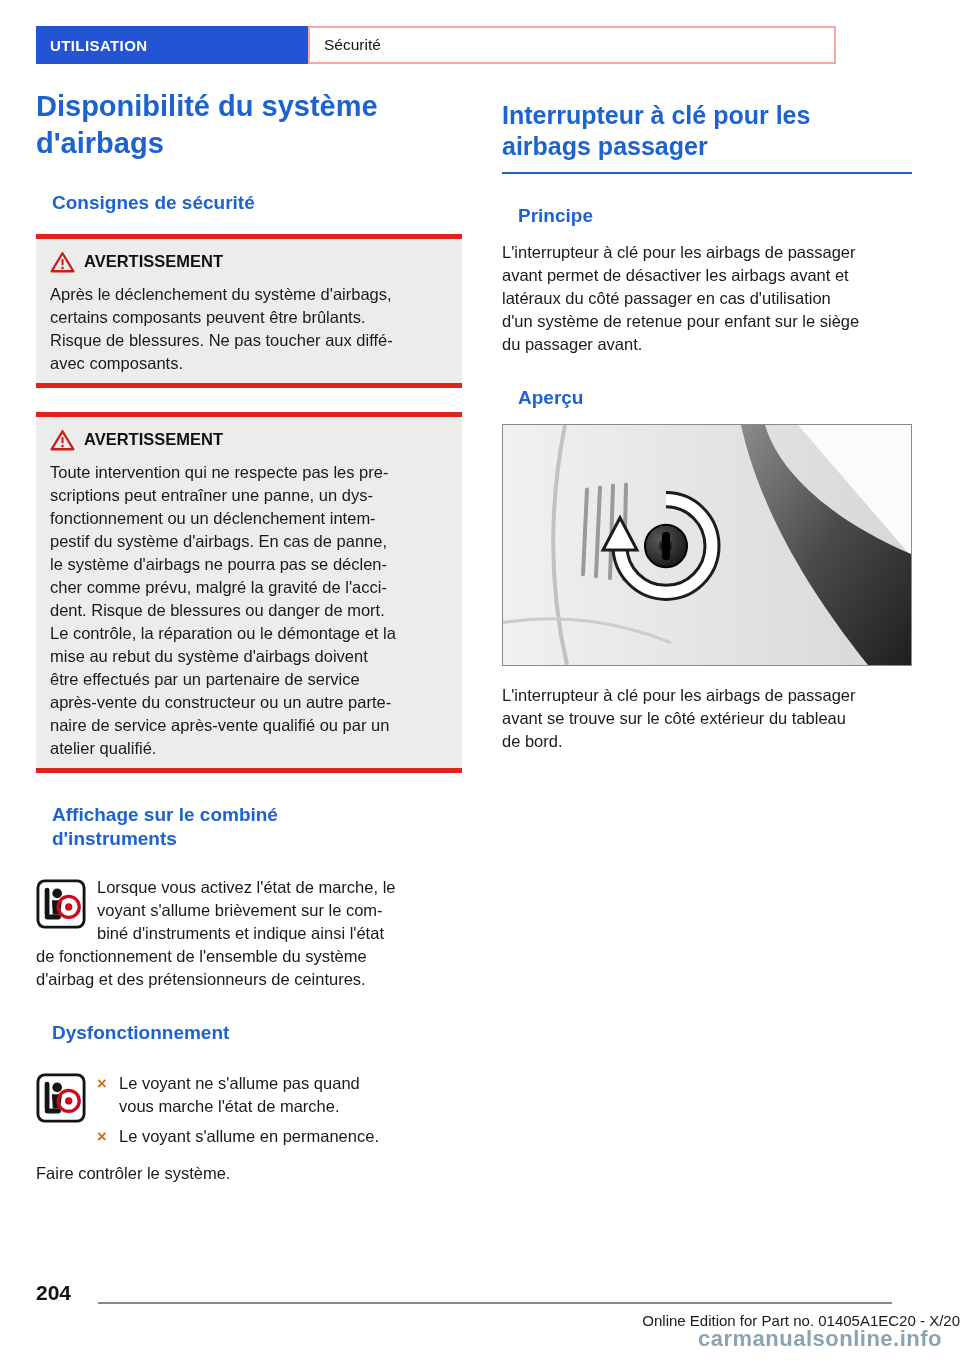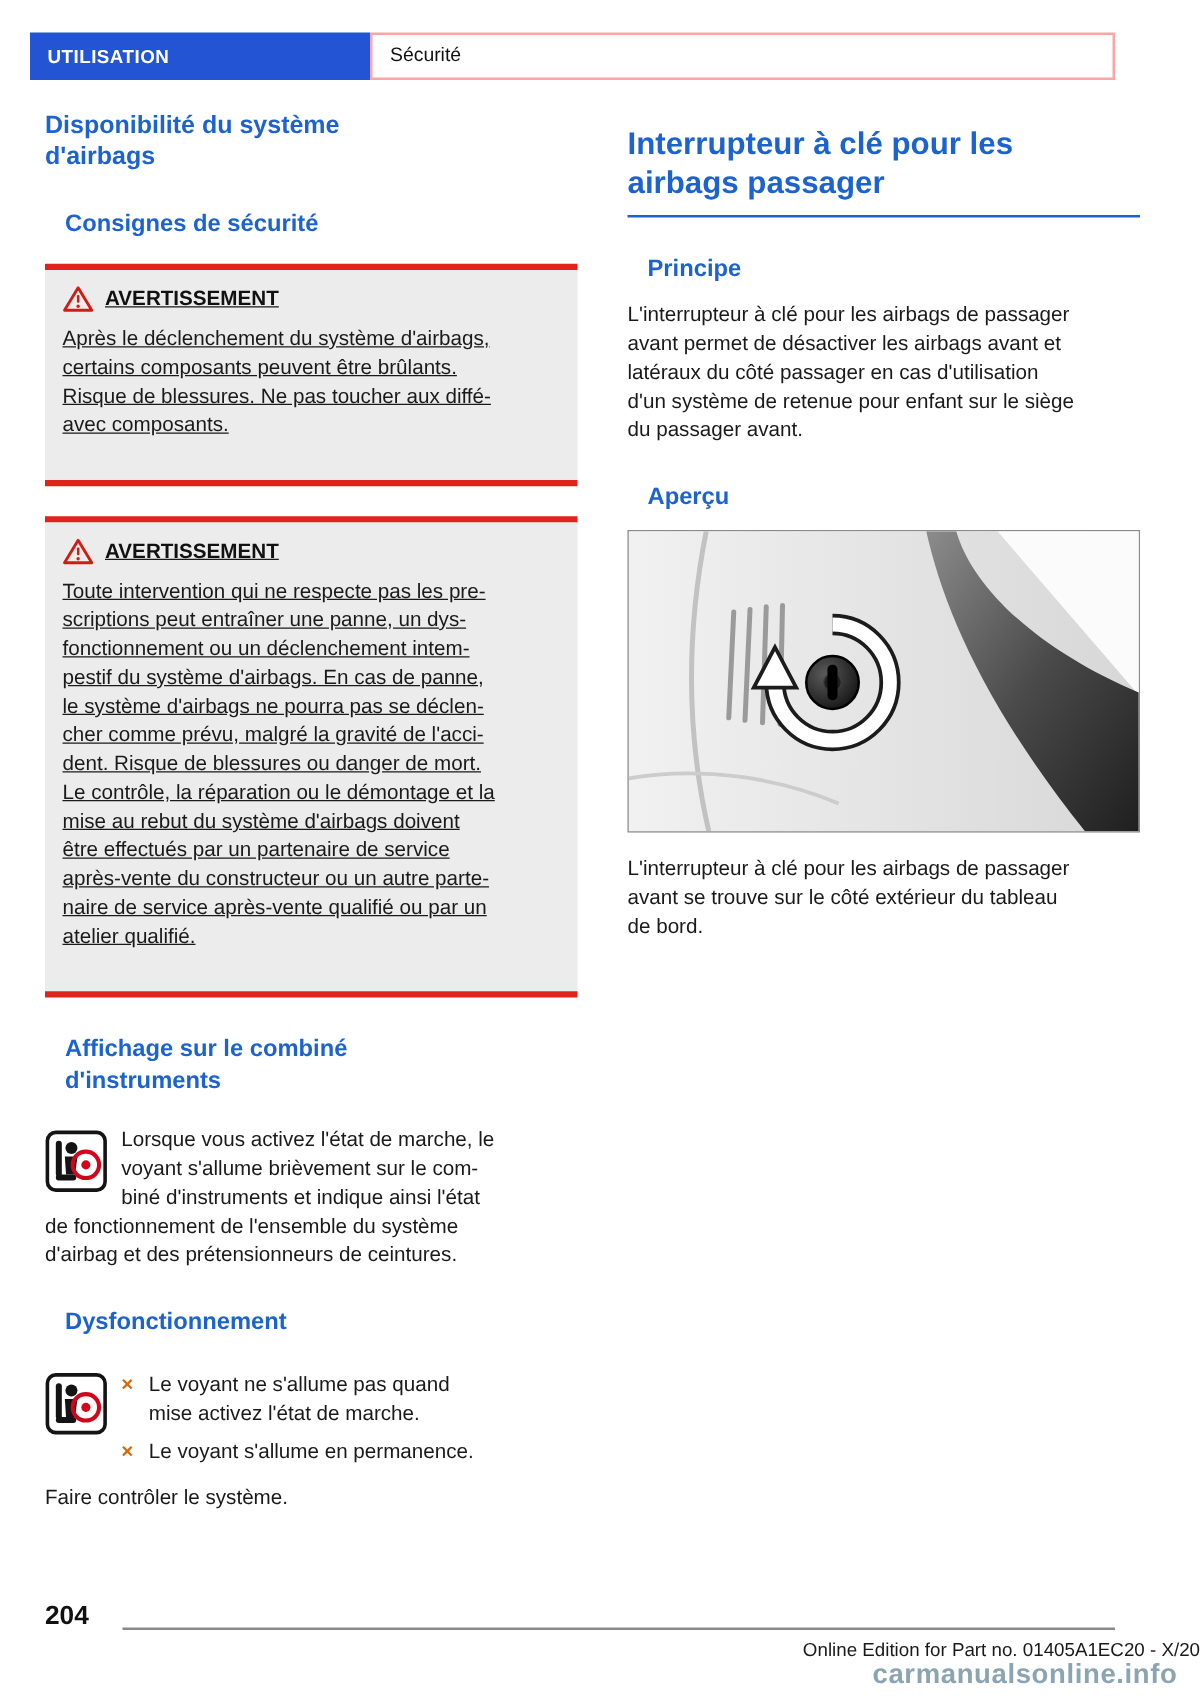--- a/index.html
+++ b/index.html
@@ -2,44 +2,44 @@
 <html style="--accent_blue: #1c63cf; --header_blue: #2254d3; --warning_red: #e0241b; --warning_bg: #ececec; --bullet_orange: #d2690f; --watermark_gray: #8aa4b2;"><head>
 <meta charset="utf-8">
 <style>
   * { margin:0; padding:0; box-sizing:border-box; }
   html,body { background:#ffffff; }
   .page {
     position:relative; width:960px; height:1362px; background:#fff;
     font-family:"Liberation Sans", sans-serif; color:#1a1a1a; overflow:hidden;
   }
   
-  .pageheader { position:absolute; left:24px; top:26px; width:868px; height:38px; display:flex; }
+  .pageheader { position:absolute; left:36px; top:26px; width:800px; height:38px; display:flex; }
   .chapterbox {
     width:272px; background:var(--header_blue,#2254d3); color:#fff; font-weight:bold;
     font-size:15px; letter-spacing:.4px; display:flex; align-items:center; padding-left:14px;
   }
   .sectionbox {
     flex:1; border:2px solid #fca5a5; display:flex; align-items:center;
     padding-left:14px; font-size:15.5px; color:#111;
   }
   
   .columns { position:absolute; left:36px; top:88px; width:876px; display:flex; }
   .col-left  { width:426px; }
   .col-right { width:410px; margin-left:40px; padding-top:12px; }
   .prelines { white-space:pre-line; }
-  h1 { color:var(--accent_blue,#1c63cf); font-weight:bold; font-size:20px; line-height:1.26; }
+  h1 { color:var(--accent_blue,#1c63cf); font-weight:bold; font-size:29px; line-height:1.26; }
   .col-right h1 { font-size:25px; line-height:1.24; }
   .title-rule { height:2px; background:var(--accent_blue,#1c63cf); margin:10px 0 26px; }
   h2 { color:var(--accent_blue,#1c63cf); font-weight:bold; font-size:19px; line-height:1.3; margin:30px 16px 12px; }
   .col-left h1 { margin-bottom:8px; }
   p.body { font-size:16.5px; line-height:23px; }
   
   .warnbox { margin:18px 0 24px; }
   .redbar { height:5px; background:var(--warning_red,#e0241b); }
-  .warnbody { background:var(--warning_bg,#ececec); padding:12px 14px 32px;text-decoration:underline; }
+  .warnbody { background:var(--warning_bg,#ececec); padding:12px 14px 8px; }
   .warnhead { display:flex; align-items:center; gap:9px; font-weight:bold; font-size:16.5px; color:#111; margin-bottom:10px; }
   .tri-icon { width:25px; height:22px; flex:none; }
   
   .icon-para { margin-top:24px; }
   .ind-icon { float:left; width:50px; height:50px; margin:3px 11px 6px 0; }
   .bullets { display:flex; flex-direction:column; gap:7px; padding-top:2px; }
   .bullet { display:flex; font-size:16.5px; line-height:23px; }
   .bullet .marker { width:22px; flex:none; color:var(--bullet_orange,#d2690f); font-weight:bold; }
   .after-bullets { clear:both; padding-top:14px; }
   
@@ -152,21 +152,21 @@
           <rect x="9" y="37" width="17" height="5" rx="2.5" fill="#141414"></rect>
           <circle cx="22" cy="15" r="5" fill="#141414"></circle>
           <path d="M16.5,22 L27,22 L25,37 L17.5,37 Z" fill="#141414"></path>
           <circle cx="34" cy="29" r="11" fill="none" stroke="#d1061b" stroke-width="3.4"></circle>
           <circle cx="34" cy="29" r="3.8" fill="#d1061b"></circle>
         </svg>
         <div class="bullets">
           <div class="bullet">
             <span class="marker">×</span>
             <span class="prelines">Le voyant ne s'allume pas quand
-mise activez l'état de marche.</span>
+vous marche l'état de marche.</span>
           </div>
           <div class="bullet">
             <span class="marker">×</span>
             <span class="prelines">Le voyant s'allume en permanence.</span>
           </div>
         </div>
         <p class="body after-bullets">Faire contrôler le système.</p>
       </div>
     </section>
 

